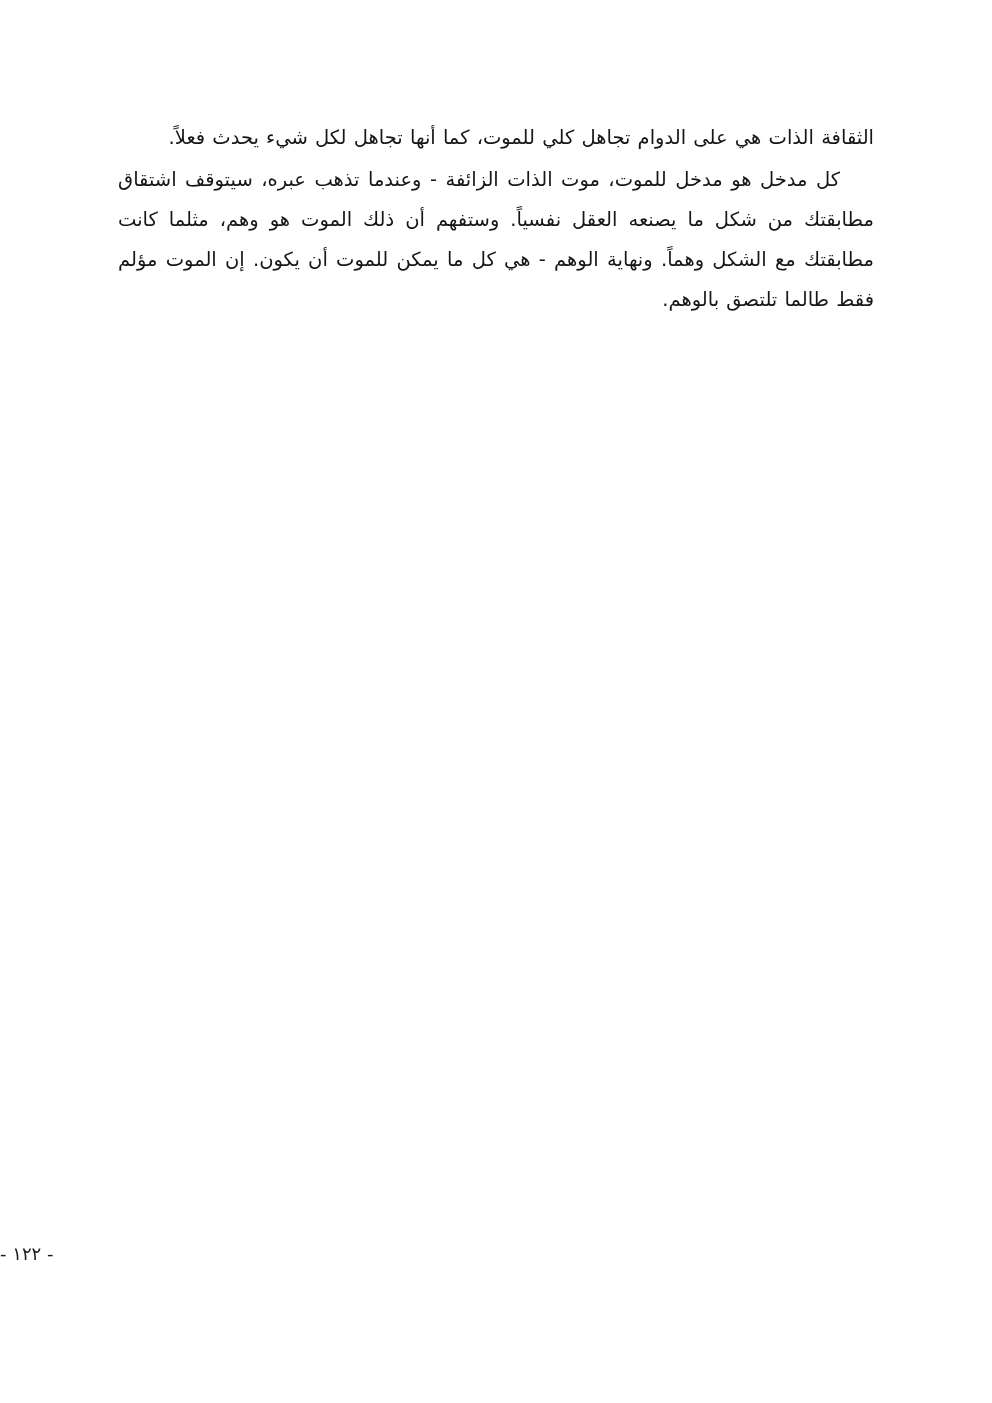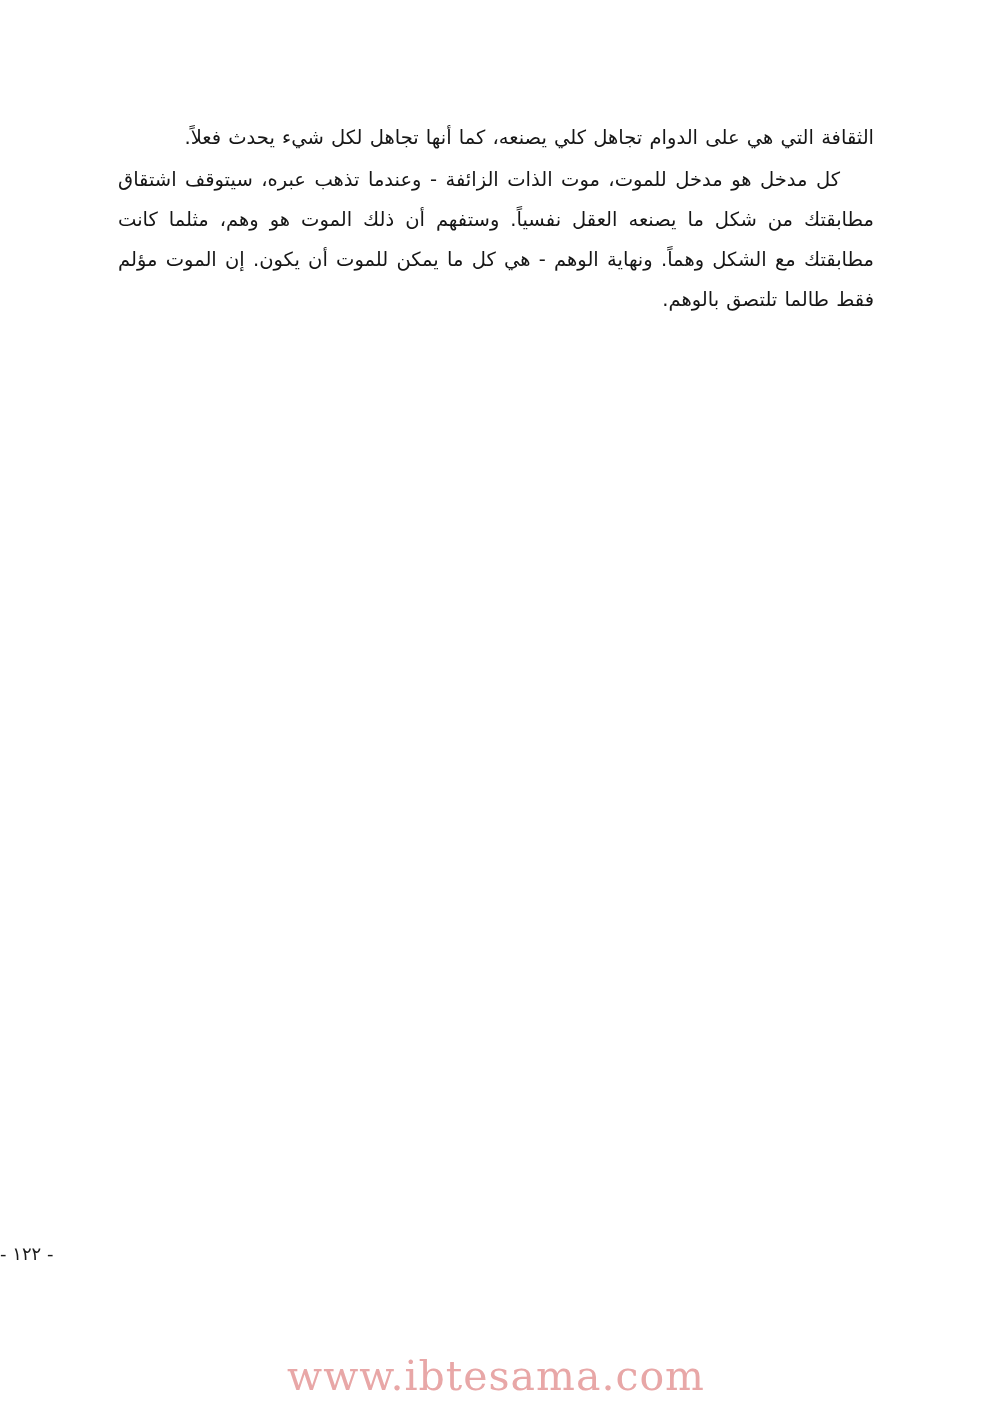--- a/index.html
+++ b/index.html
@@ -69,21 +69,20 @@
     direction: ltr;
     user-select: none;
   }
 </style>
 </head>
 <body>
 
 <div class="page">
 
   <div class="text-block">
-    <p class="para">الثقافة التي هي على الدوام تجاهل كلي يصنعه، كما أنها تجاهل لكل شيء يحدث فعلاً.</p>
+    <p class="para">الثقافة الذات هي على الدوام تجاهل كلي للموت، كما أنها تجاهل لكل شيء يحدث فعلاً.</p>
     <p class="para indent">كل مدخل هو مدخل للموت، موت الذات الزائفة - وعندما تذهب عبره، سيتوقف اشتقاق مطابقتك من شكل ما يصنعه العقل نفسياً. وستفهم أن ذلك الموت هو وهم، مثلما كانت مطابقتك مع الشكل وهماً. ونهاية الوهم - هي كل ما يمكن للموت أن يكون. إن الموت مؤلم فقط طالما تلتصق بالوهم.</p>
   </div>
 
   <div class="page-number">- ١٢٢ -</div>
 
-  <div class="watermark">www.ibtesama.com</div>
 
 </div>
 
 </body></html>

